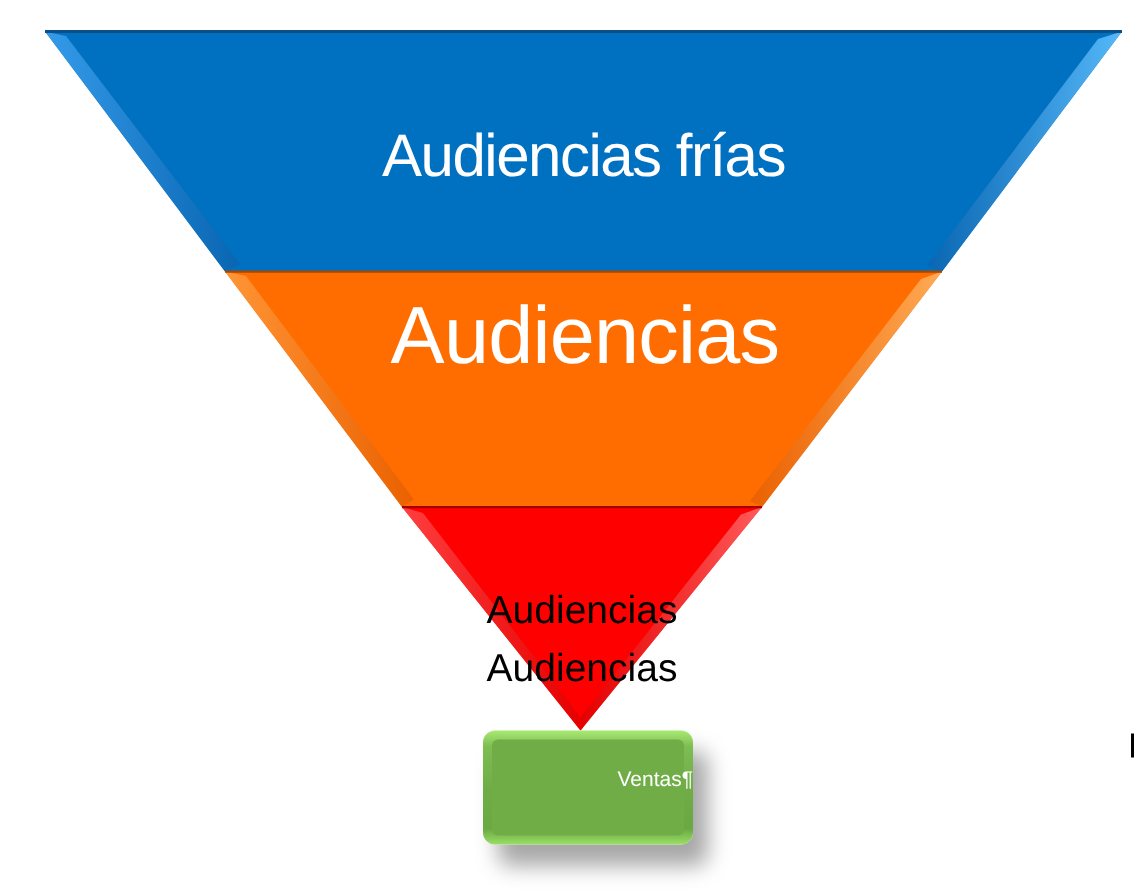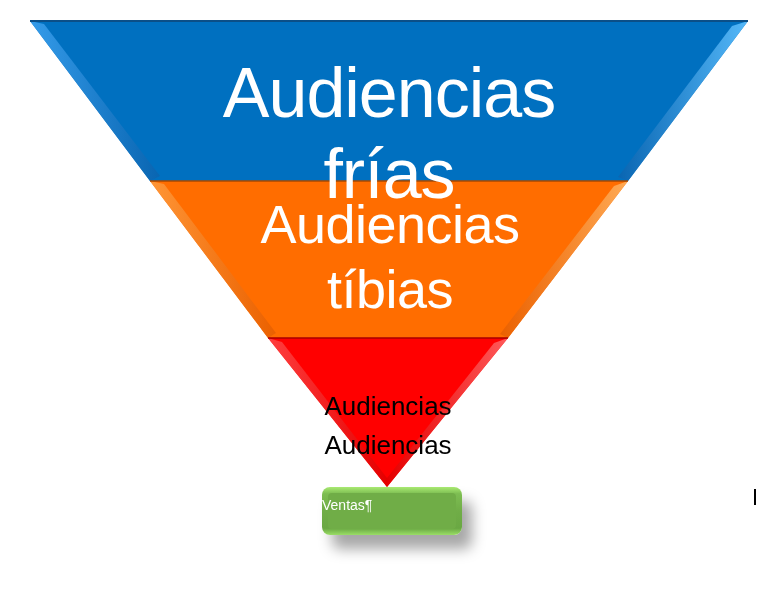--- a/index.html
+++ b/index.html
@@ -22,22 +22,22 @@
       height: 596px;
     }
     .label {
       position: absolute;
       text-align: center;
       line-height: 1.15;
     }
     .label-cold {
       left: 150px;
       width: 478px;
-      top: 53px;
-      font-size: 70px;
+      top: 81px;
+      font-size: 40px;
       color: #ffffff;
       letter-spacing: -1px;
     }
     .label-warm {
       left: 190px;
       width: 400px;
       top: 192px;
       font-size: 54px;
       color: #ffffff;
       line-height: 1.2;
@@ -49,27 +49,27 @@
       top: 387px;
       font-size: 26px;
       color: #000000;
       line-height: 1.5;
     }
     .sales-box {
       position: absolute;
       left: 322px;
       top: 487px;
       width: 140px;
-      height: 48px;
+      height: 76px;
       border-radius: 8px;
       background: linear-gradient(180deg, #a9ea72 0%, #7dbd52 14%, #70ad47 50%, #6aa843 86%, #9ade66 100%);
       box-shadow: 10px 14px 14px rgba(0,0,0,0.35);
       display: flex;
       align-items: center;
-      justify-content: flex-start;
+      justify-content: flex-end;
     }
     .sales-box::before {
       content: "";
       position: absolute;
       left: 6px; right: 6px; top: 6px; bottom: 6px;
       border-radius: 4px;
       background: #70ad47;
     }
     .sales-label {
       position: relative;
@@ -136,21 +136,20 @@
     <polygon points="268,338 282,342 387,478 387,487" fill="url(#redLeft)" opacity="0.85"></polygon>
     <polygon points="508,338 494,343 387,478 387,487" fill="url(#redRight)" opacity="0.85"></polygon>
     <line x1="268" y1="338" x2="508" y2="338" stroke="#a80000" stroke-width="1.5"></line>
   </g>
 </svg>
 
 <div class="label label-cold">Audiencias frías</div>
 
 <div class="label label-warm">
   <div>Audiencias</div>
-  <div>tíbias</div>
 </div>
 
 <div class="label label-hot">
   <div>Audiencias</div>
   <div>Audiencias</div>
 </div>
 
 <div class="sales-box">
   <span class="sales-label">Ventas¶</span>
 </div>

